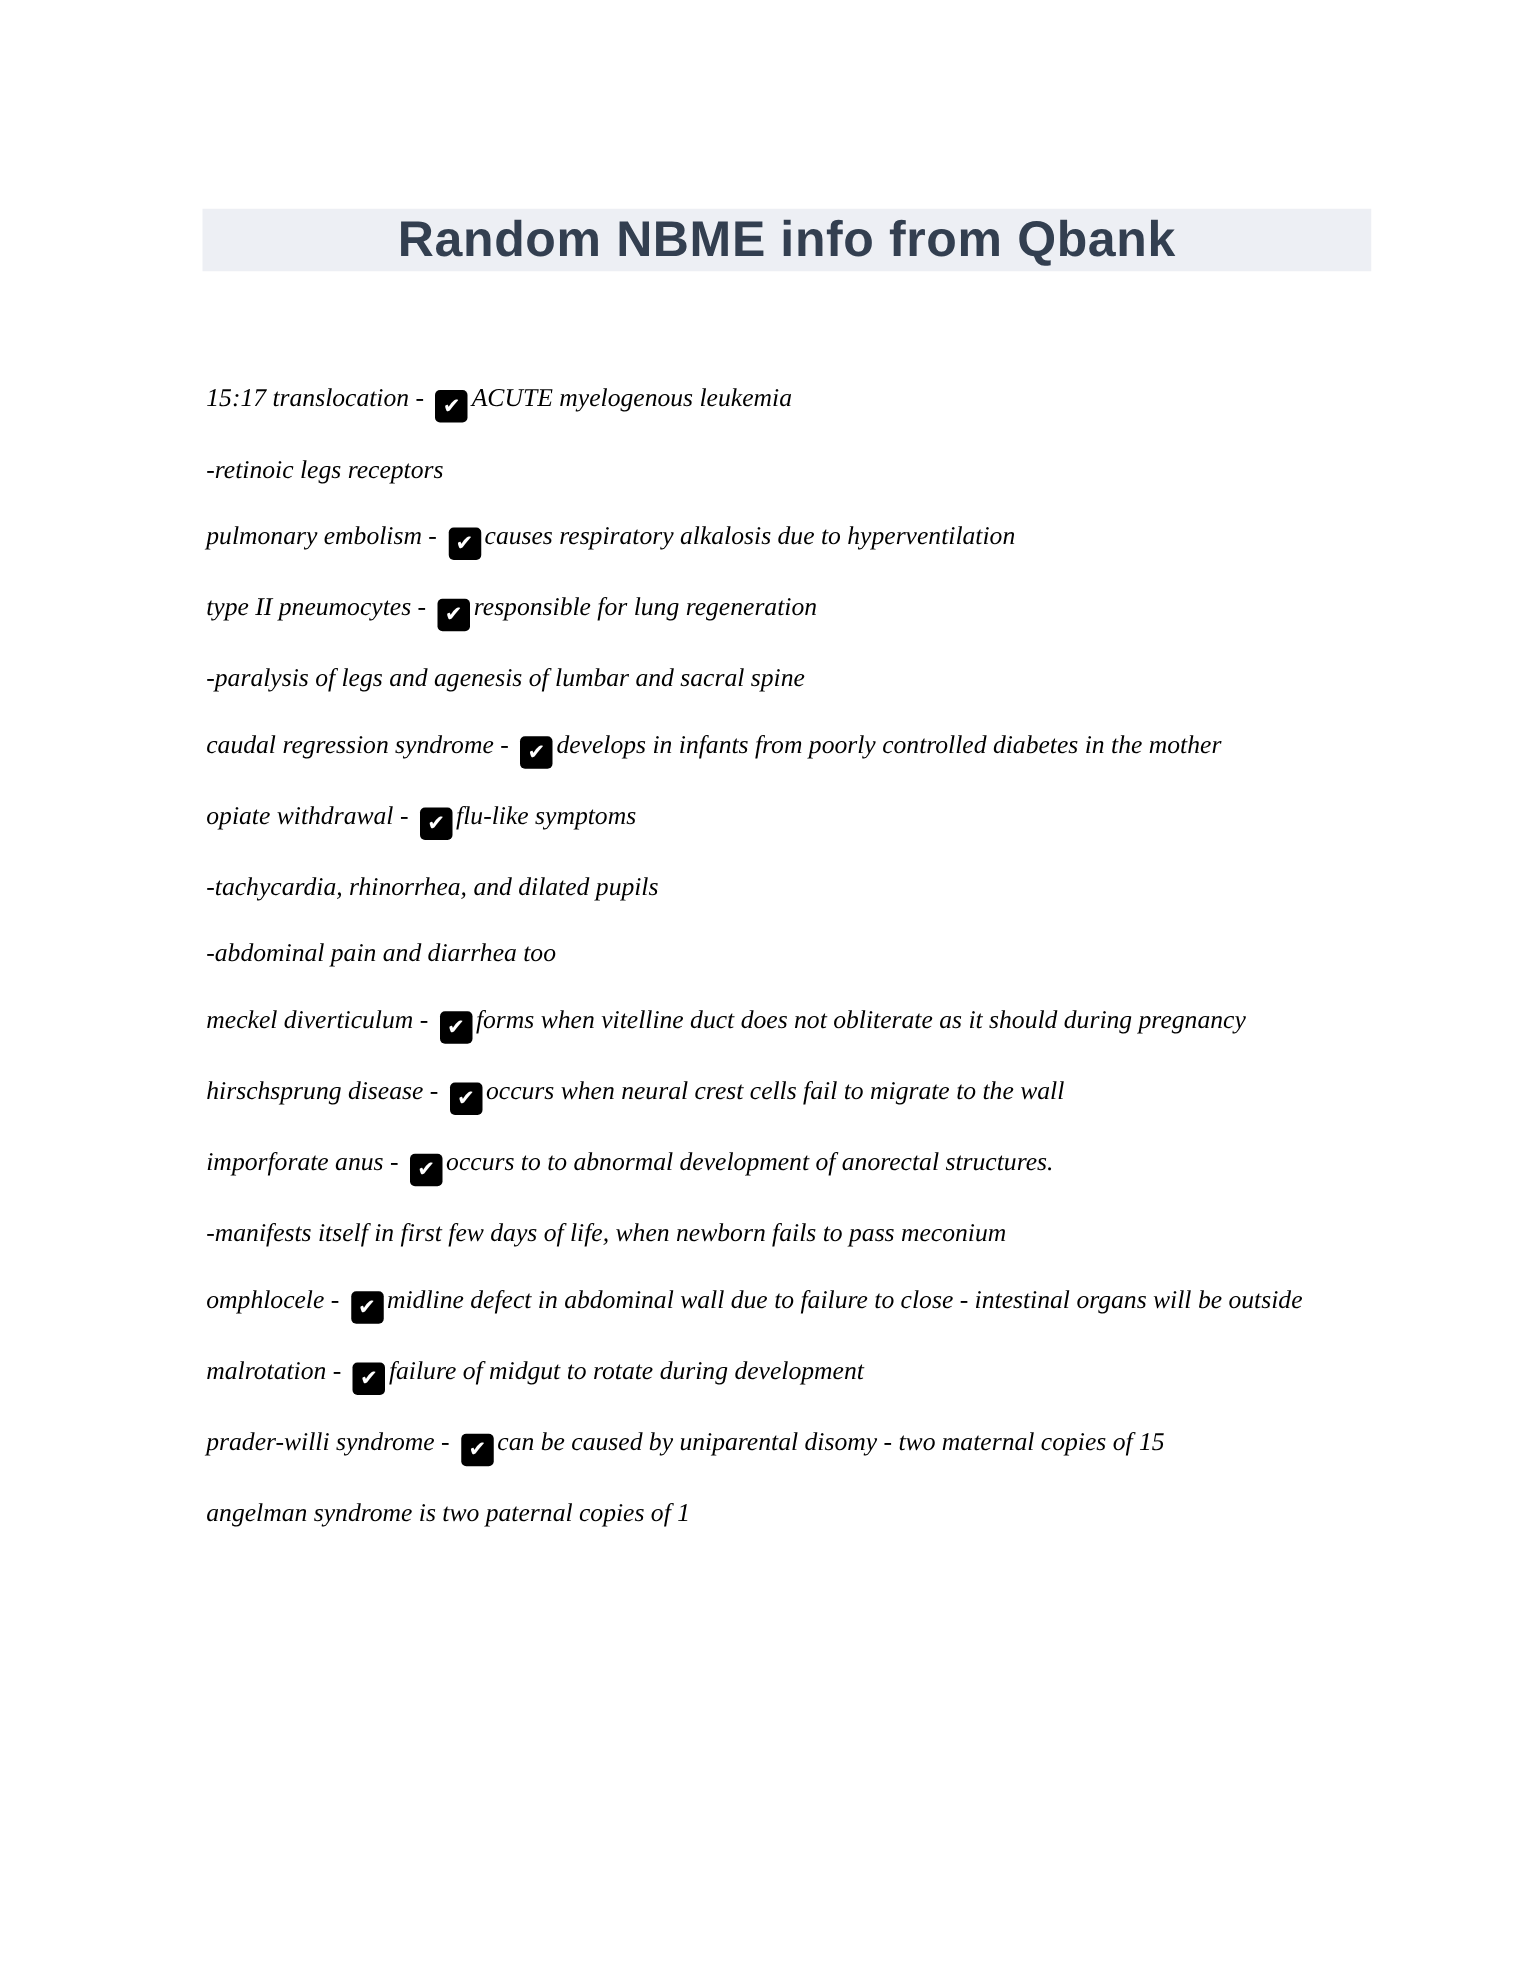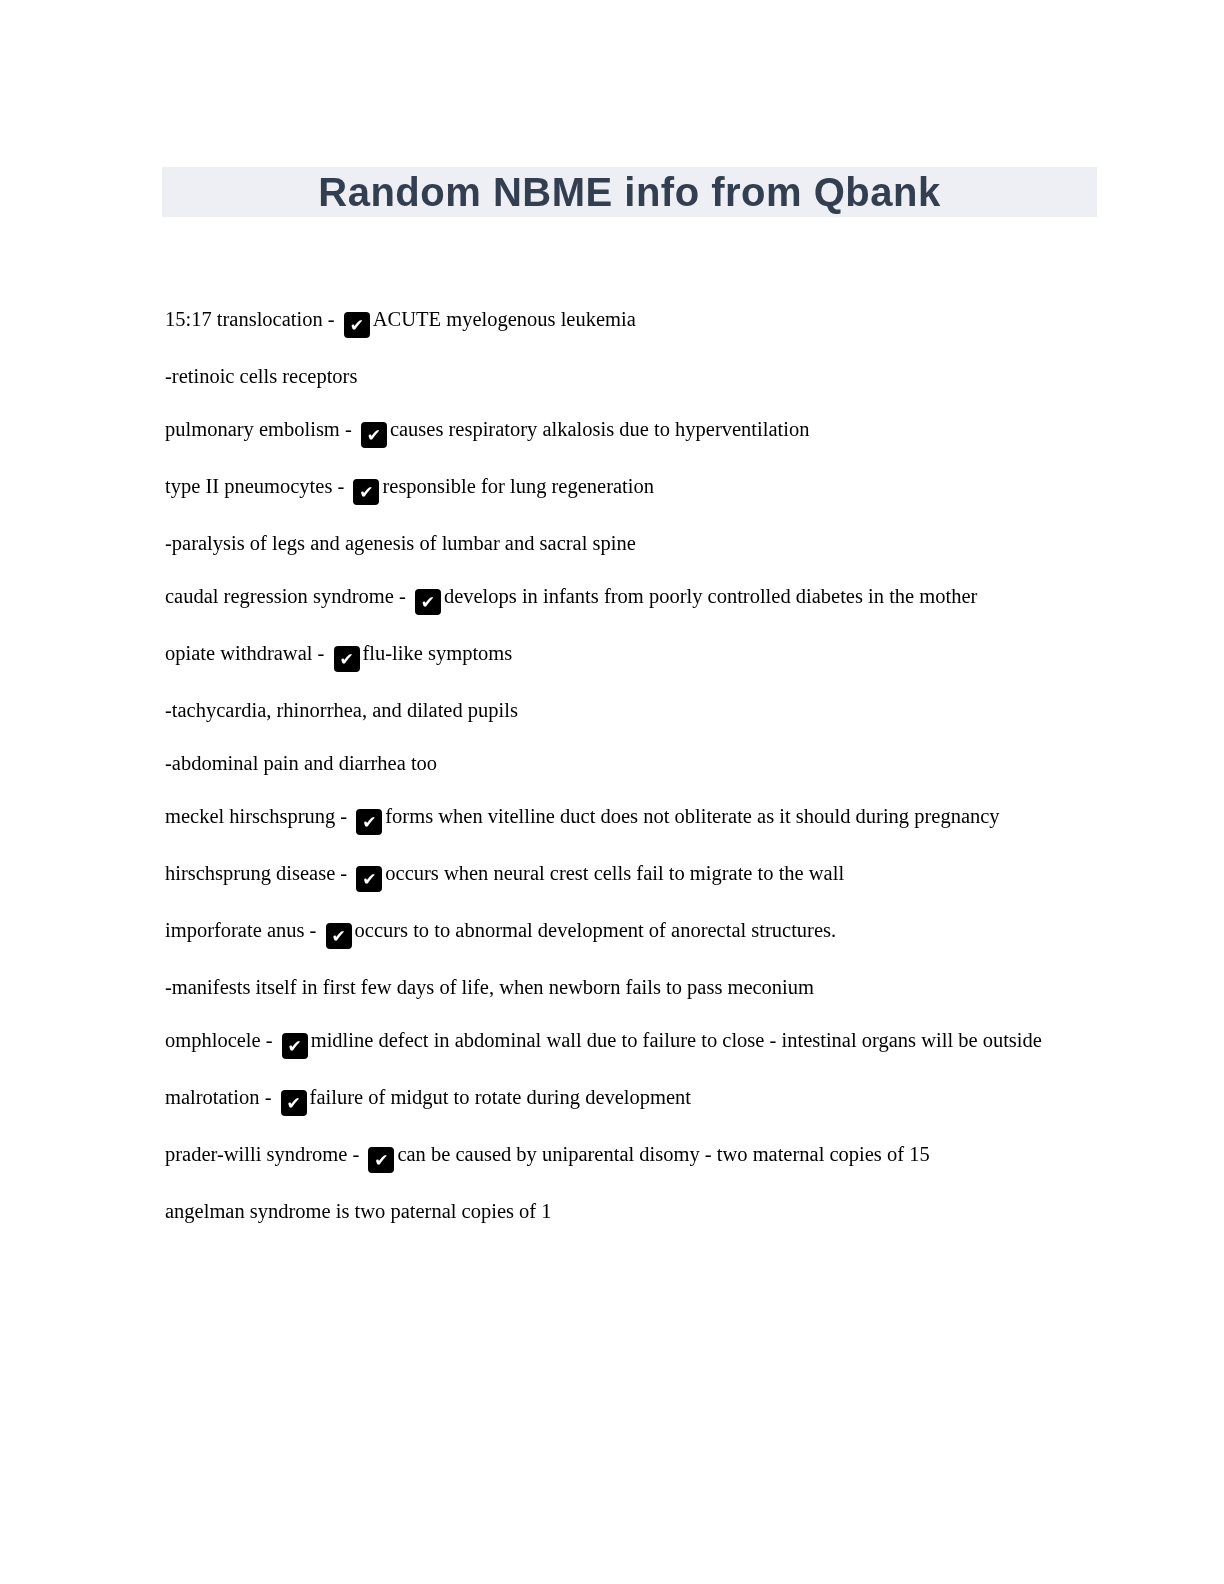--- a/index.html
+++ b/index.html
@@ -40,20 +40,21 @@
     white-space: nowrap;
   }
   .notes {
     margin: 88px 0 0 143px;
     width: 940px;
   }
   .note-line {
     margin: 0 0 24px 0;
     font-size: 20.5px;
     line-height: 29px;
+    font-style: italic;
   }
   .check-icon {
     display: inline-block;
     width: 26px;
     height: 26px;
     background: #000000;
     color: #ffffff;
     border-radius: 4px;
     text-align: center;
     line-height: 26px;
@@ -67,29 +68,29 @@
 <body>
 
 <div class="page">
 
   <div class="title-banner">
     <h1>Random NBME info from Qbank</h1>
   </div>
 
   <div class="notes">
       <p class="note-line"><span>15:17 translocation - </span><span class="check-icon">✔</span><span>ACUTE myelogenous leukemia</span></p>
-      <p class="note-line"><span>-retinoic cells receptors</span></p>
+      <p class="note-line"><span>-retinoic legs receptors</span></p>
       <p class="note-line"><span>pulmonary embolism - </span><span class="check-icon">✔</span><span>causes respiratory alkalosis due to hyperventilation</span></p>
       <p class="note-line"><span>type II pneumocytes - </span><span class="check-icon">✔</span><span>responsible for lung regeneration</span></p>
       <p class="note-line"><span>-paralysis of legs and agenesis of lumbar and sacral spine</span></p>
       <p class="note-line"><span>caudal regression syndrome - </span><span class="check-icon">✔</span><span>develops in infants from poorly controlled diabetes in the mother</span></p>
       <p class="note-line"><span>opiate withdrawal - </span><span class="check-icon">✔</span><span>flu-like symptoms</span></p>
       <p class="note-line"><span>-tachycardia, rhinorrhea, and dilated pupils</span></p>
       <p class="note-line"><span>-abdominal pain and diarrhea too</span></p>
-      <p class="note-line"><span>meckel hirschsprung - </span><span class="check-icon">✔</span><span>forms when vitelline duct does not obliterate as it should during pregnancy</span></p>
+      <p class="note-line"><span>meckel diverticulum - </span><span class="check-icon">✔</span><span>forms when vitelline duct does not obliterate as it should during pregnancy</span></p>
       <p class="note-line"><span>hirschsprung disease - </span><span class="check-icon">✔</span><span>occurs when neural crest cells fail to migrate to the wall</span></p>
       <p class="note-line"><span>imporforate anus - </span><span class="check-icon">✔</span><span>occurs to to abnormal development of anorectal structures.</span></p>
       <p class="note-line"><span>-manifests itself in first few days of life, when newborn fails to pass meconium</span></p>
       <p class="note-line"><span>omphlocele - </span><span class="check-icon">✔</span><span>midline defect in abdominal wall due to failure to close - intestinal organs will be outside</span></p>
       <p class="note-line"><span>malrotation - </span><span class="check-icon">✔</span><span>failure of midgut to rotate during development</span></p>
       <p class="note-line"><span>prader-willi syndrome - </span><span class="check-icon">✔</span><span>can be caused by uniparental disomy - two maternal copies of 15</span></p>
       <p class="note-line"><span>angelman syndrome is two paternal copies of 1</span></p>
     </div>
 
 </div>

